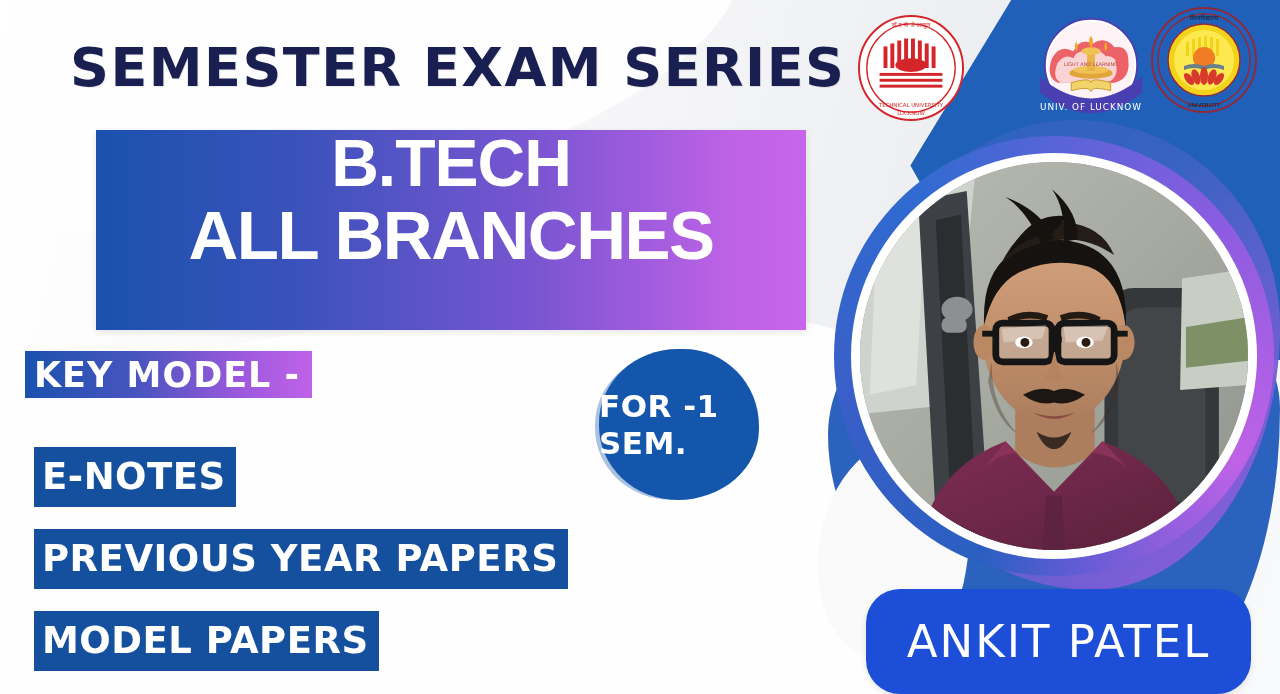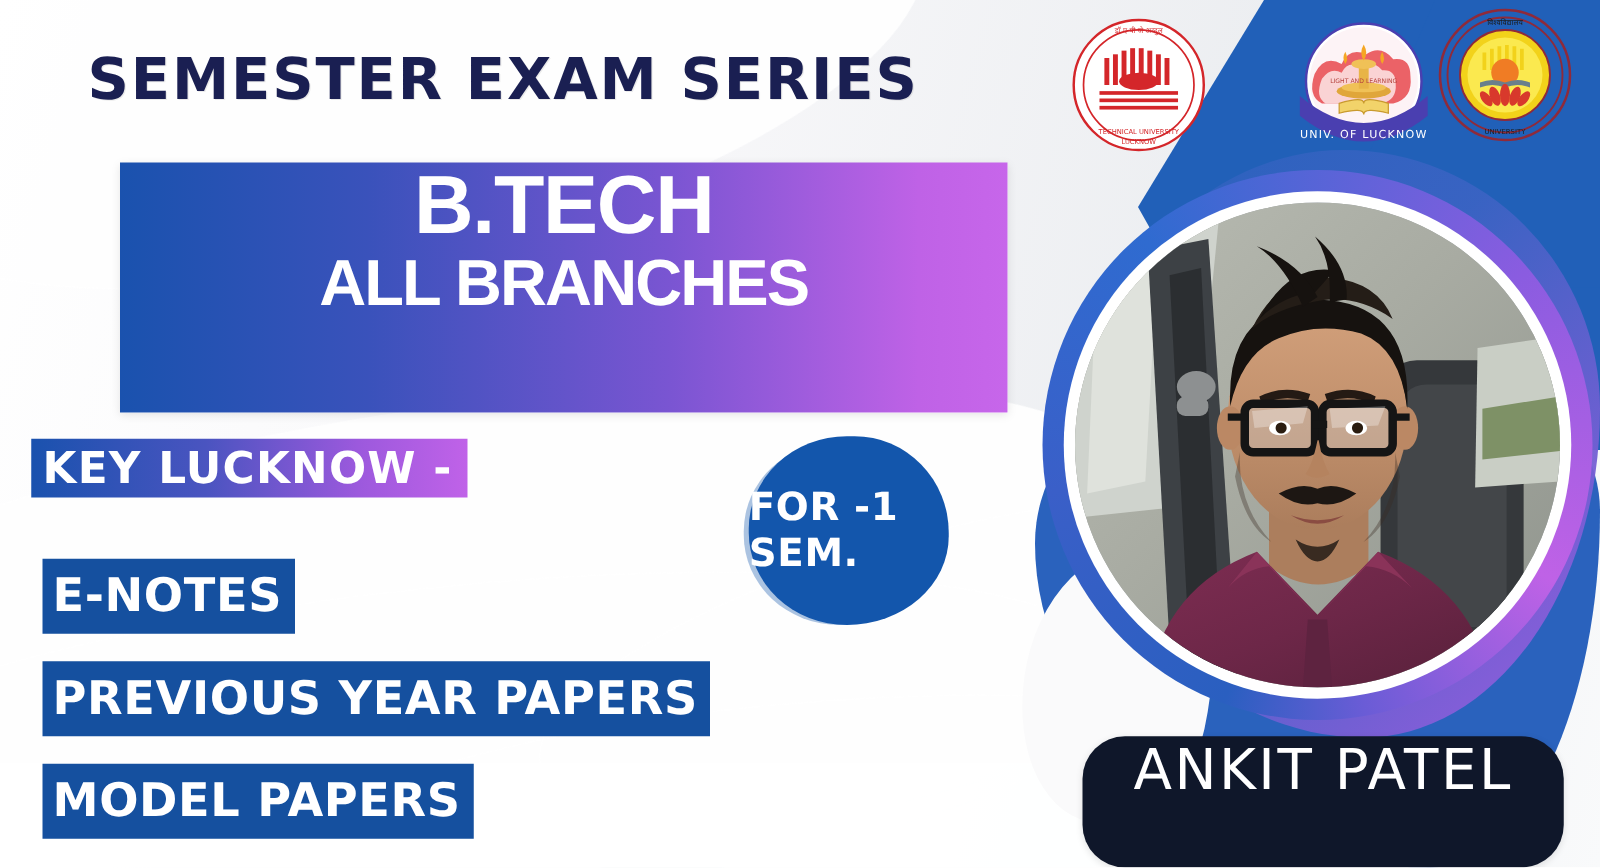--- a/index.html
+++ b/index.html
@@ -87,21 +87,21 @@
     border-radius: 60% 40% 50% 50% / 50% 60% 40% 50%;
     transform: rotate(12deg);
   }
 
   
   .main-title {
     position: absolute;
     left: 70px;
     top: 36px;
     font-family: "DejaVu Sans", sans-serif;
-    font-size: 46px;
+    font-size: 54px;
     font-weight: 700;
     letter-spacing: 1.5px;
     color: #1a1f52;
     white-space: nowrap;
     text-shadow: 1px 1px 0 rgba(0,0,0,.08);
   }
 
   
   .logo {
     position: absolute;
@@ -128,21 +128,21 @@
   .banner-line1 {
     font-family: "Liberation Sans", sans-serif;
     font-size: 66px;
     font-weight: 700;
     color: #ffffff;
     letter-spacing: -1px;
     line-height: 1.02;
   }
   .banner-line2 {
     font-family: "Liberation Sans", sans-serif;
-    font-size: 52px;
+    font-size: 69px;
     font-weight: 700;
     color: #ffffff;
     letter-spacing: -1.5px;
     line-height: 1.02;
     margin-top: 4px;
   }
 
   
   .keypoints {
     position: absolute;
@@ -236,24 +236,24 @@
   }
   .photo svg { position: absolute; inset: 0; width: 100%; height: 100%; }
 
   
   .nameplate {
     position: absolute;
     left: 866px;
     top: 589px;
     width: 385px;
     height: 105px;
-    background: #0f172a;
+    background: #1d4ed8;
     border-radius: 34px;
     display: flex;
-    align-items: flex-start;
+    align-items: center;
     justify-content: center;
     box-shadow: 0 2px 6px rgba(0,0,0,.10);
   }
   .nameplate span {
     font-family: "DejaVu Sans", sans-serif;
     font-size: 45px;
     font-weight: 400;
     color: #ffffff;
     letter-spacing: 2px;
     white-space: nowrap;
@@ -358,21 +358,21 @@
       <text x="56" y="16" font-size="6" fill="#1c1c1c" text-anchor="middle" font-family="DejaVu Sans, sans-serif">विश्वविद्यालय</text>
       <text x="56" y="103" font-size="5.5" fill="#1c1c1c" text-anchor="middle" font-family="DejaVu Sans, sans-serif">UNIVERSITY</text>
     </svg>
   </div>
 
   <div class="banner">
     <div class="banner-line1">B.TECH</div>
     <div class="banner-line2">ALL BRANCHES</div>
   </div>
 
-  <div class="keypoints">KEY LUCKNOW -</div>
+  <div class="keypoints">KEY MODEL -</div>
 
   <div class="kp-list">
     <div class="kp-row"><span class="kp-item">E-NOTES</span></div>
     <div class="kp-row"><span class="kp-item">PREVIOUS YEAR PAPERS</span></div>
     <div class="kp-row"><span class="kp-item">MODEL PAPERS</span></div>
   </div>
 
   <div class="sem-badge">
     <span>FOR -1</span>
     <span>SEM.</span>

